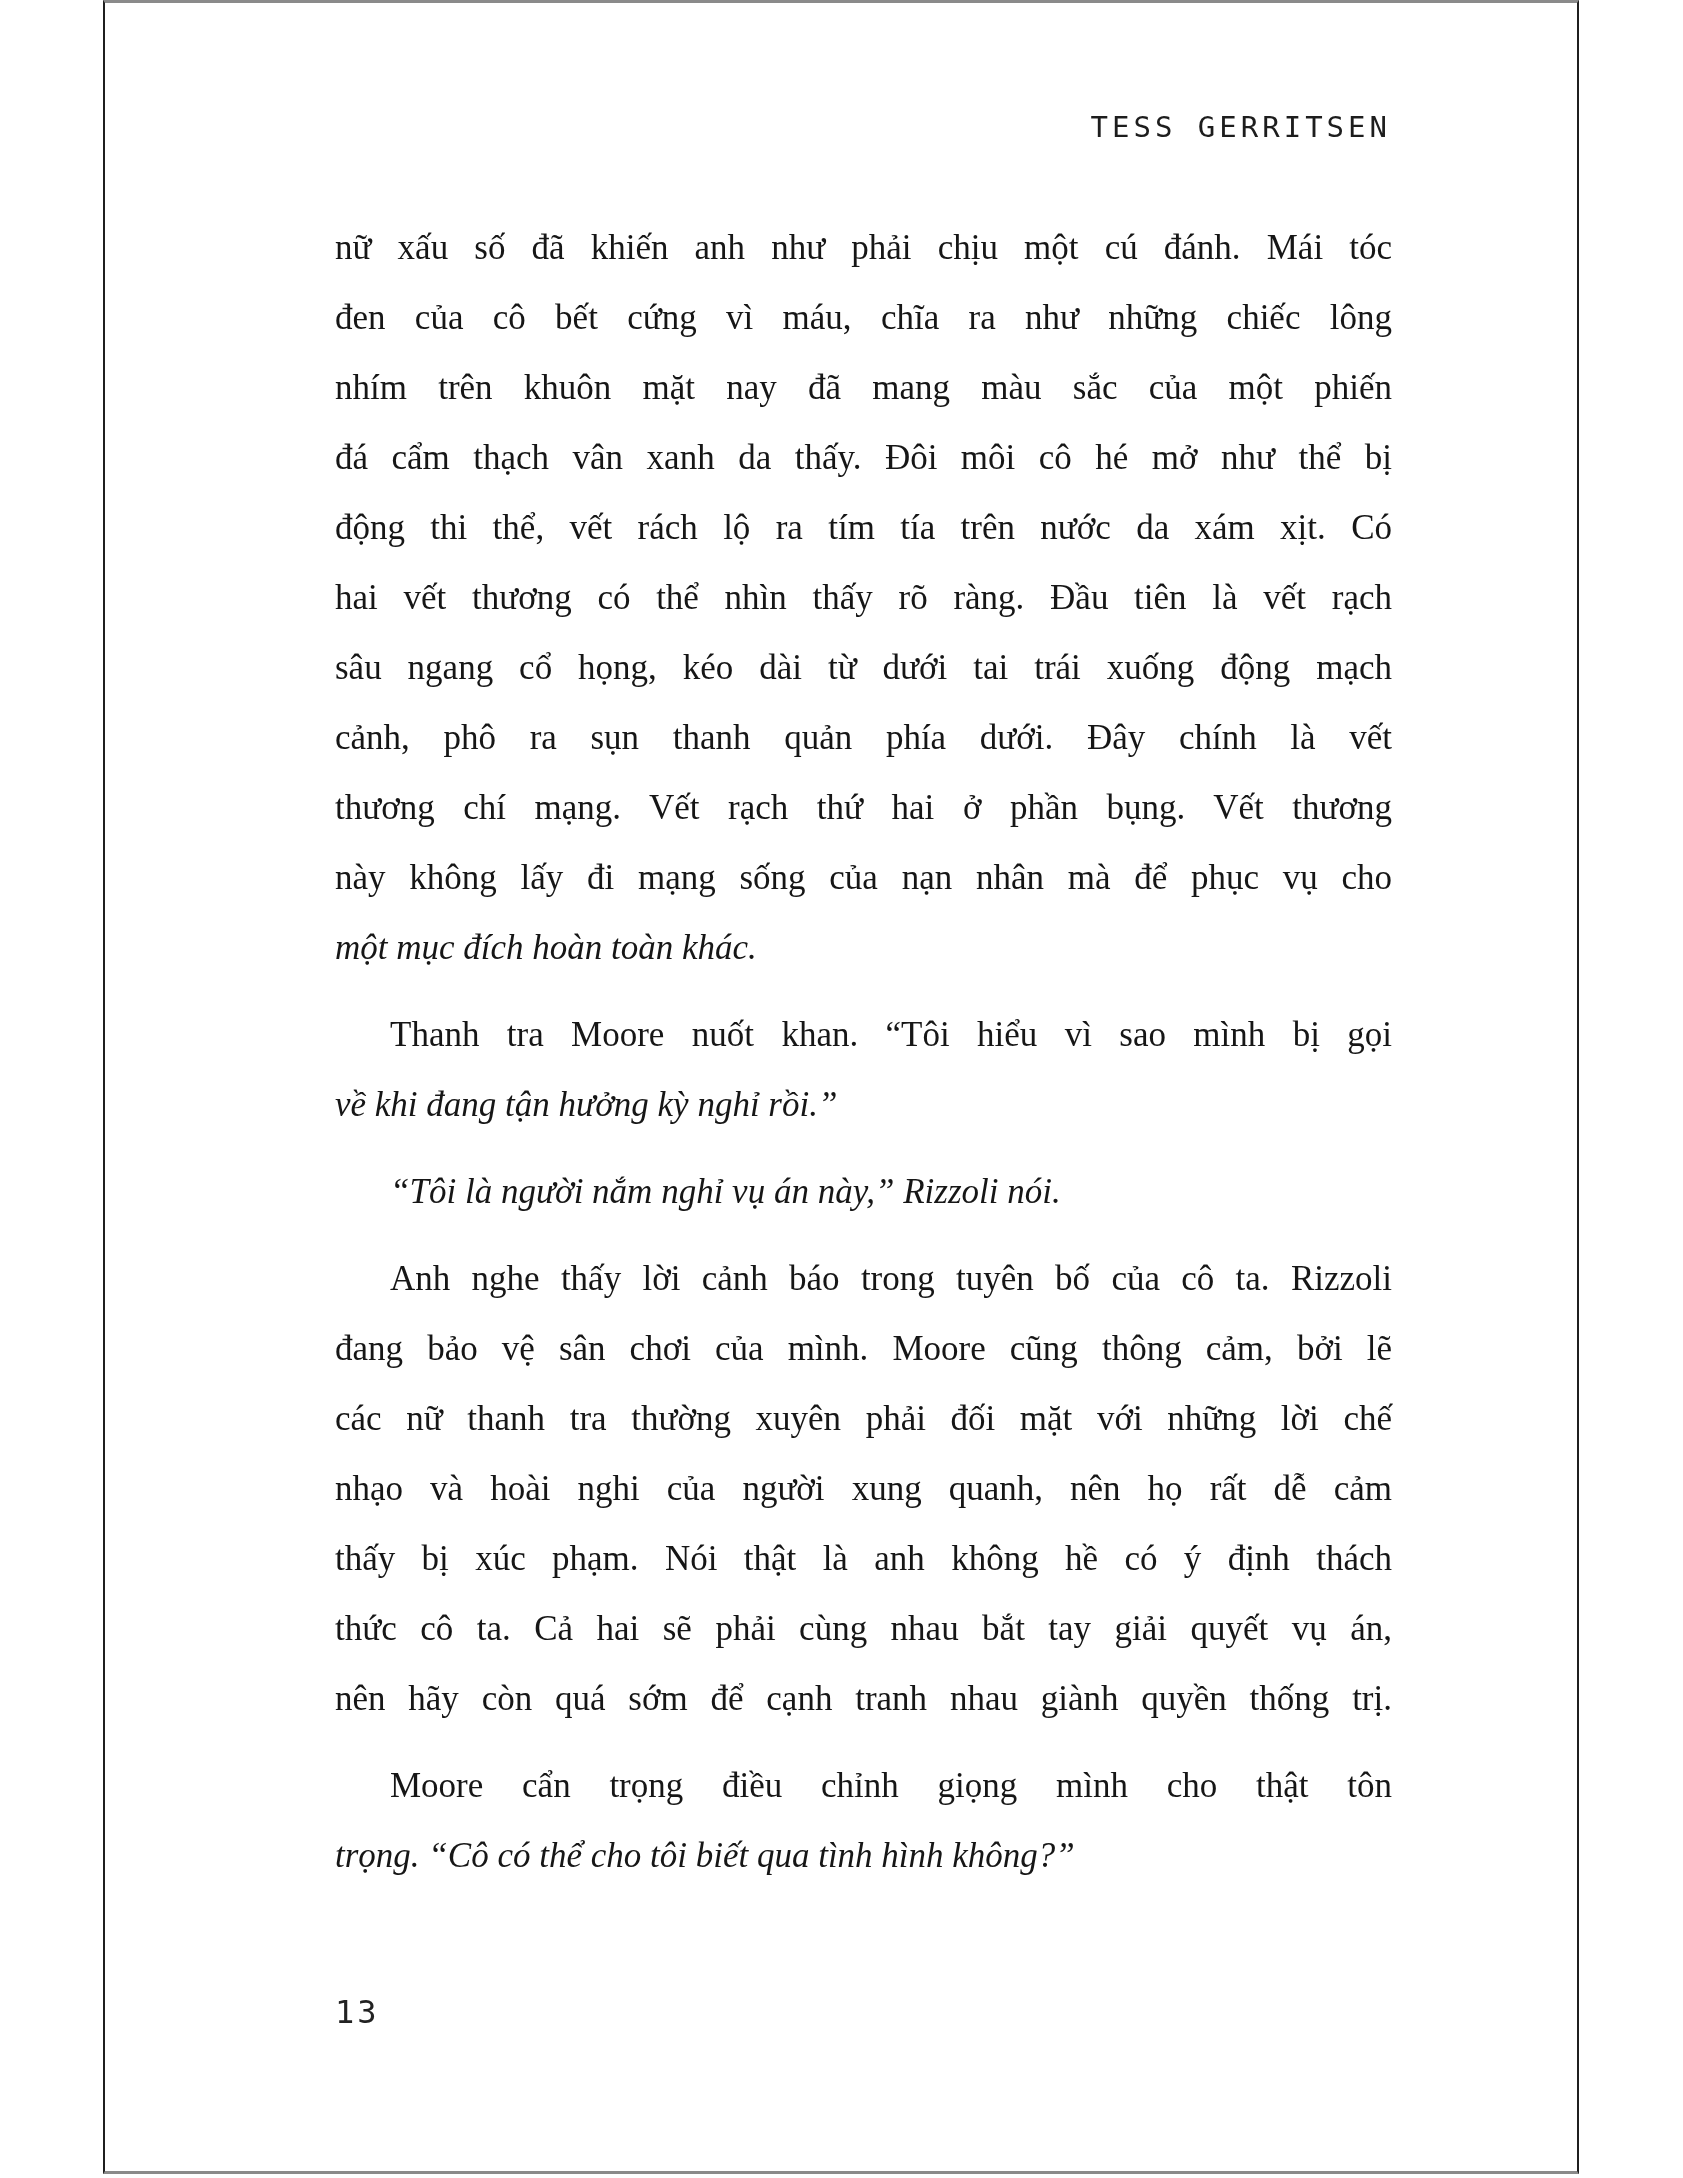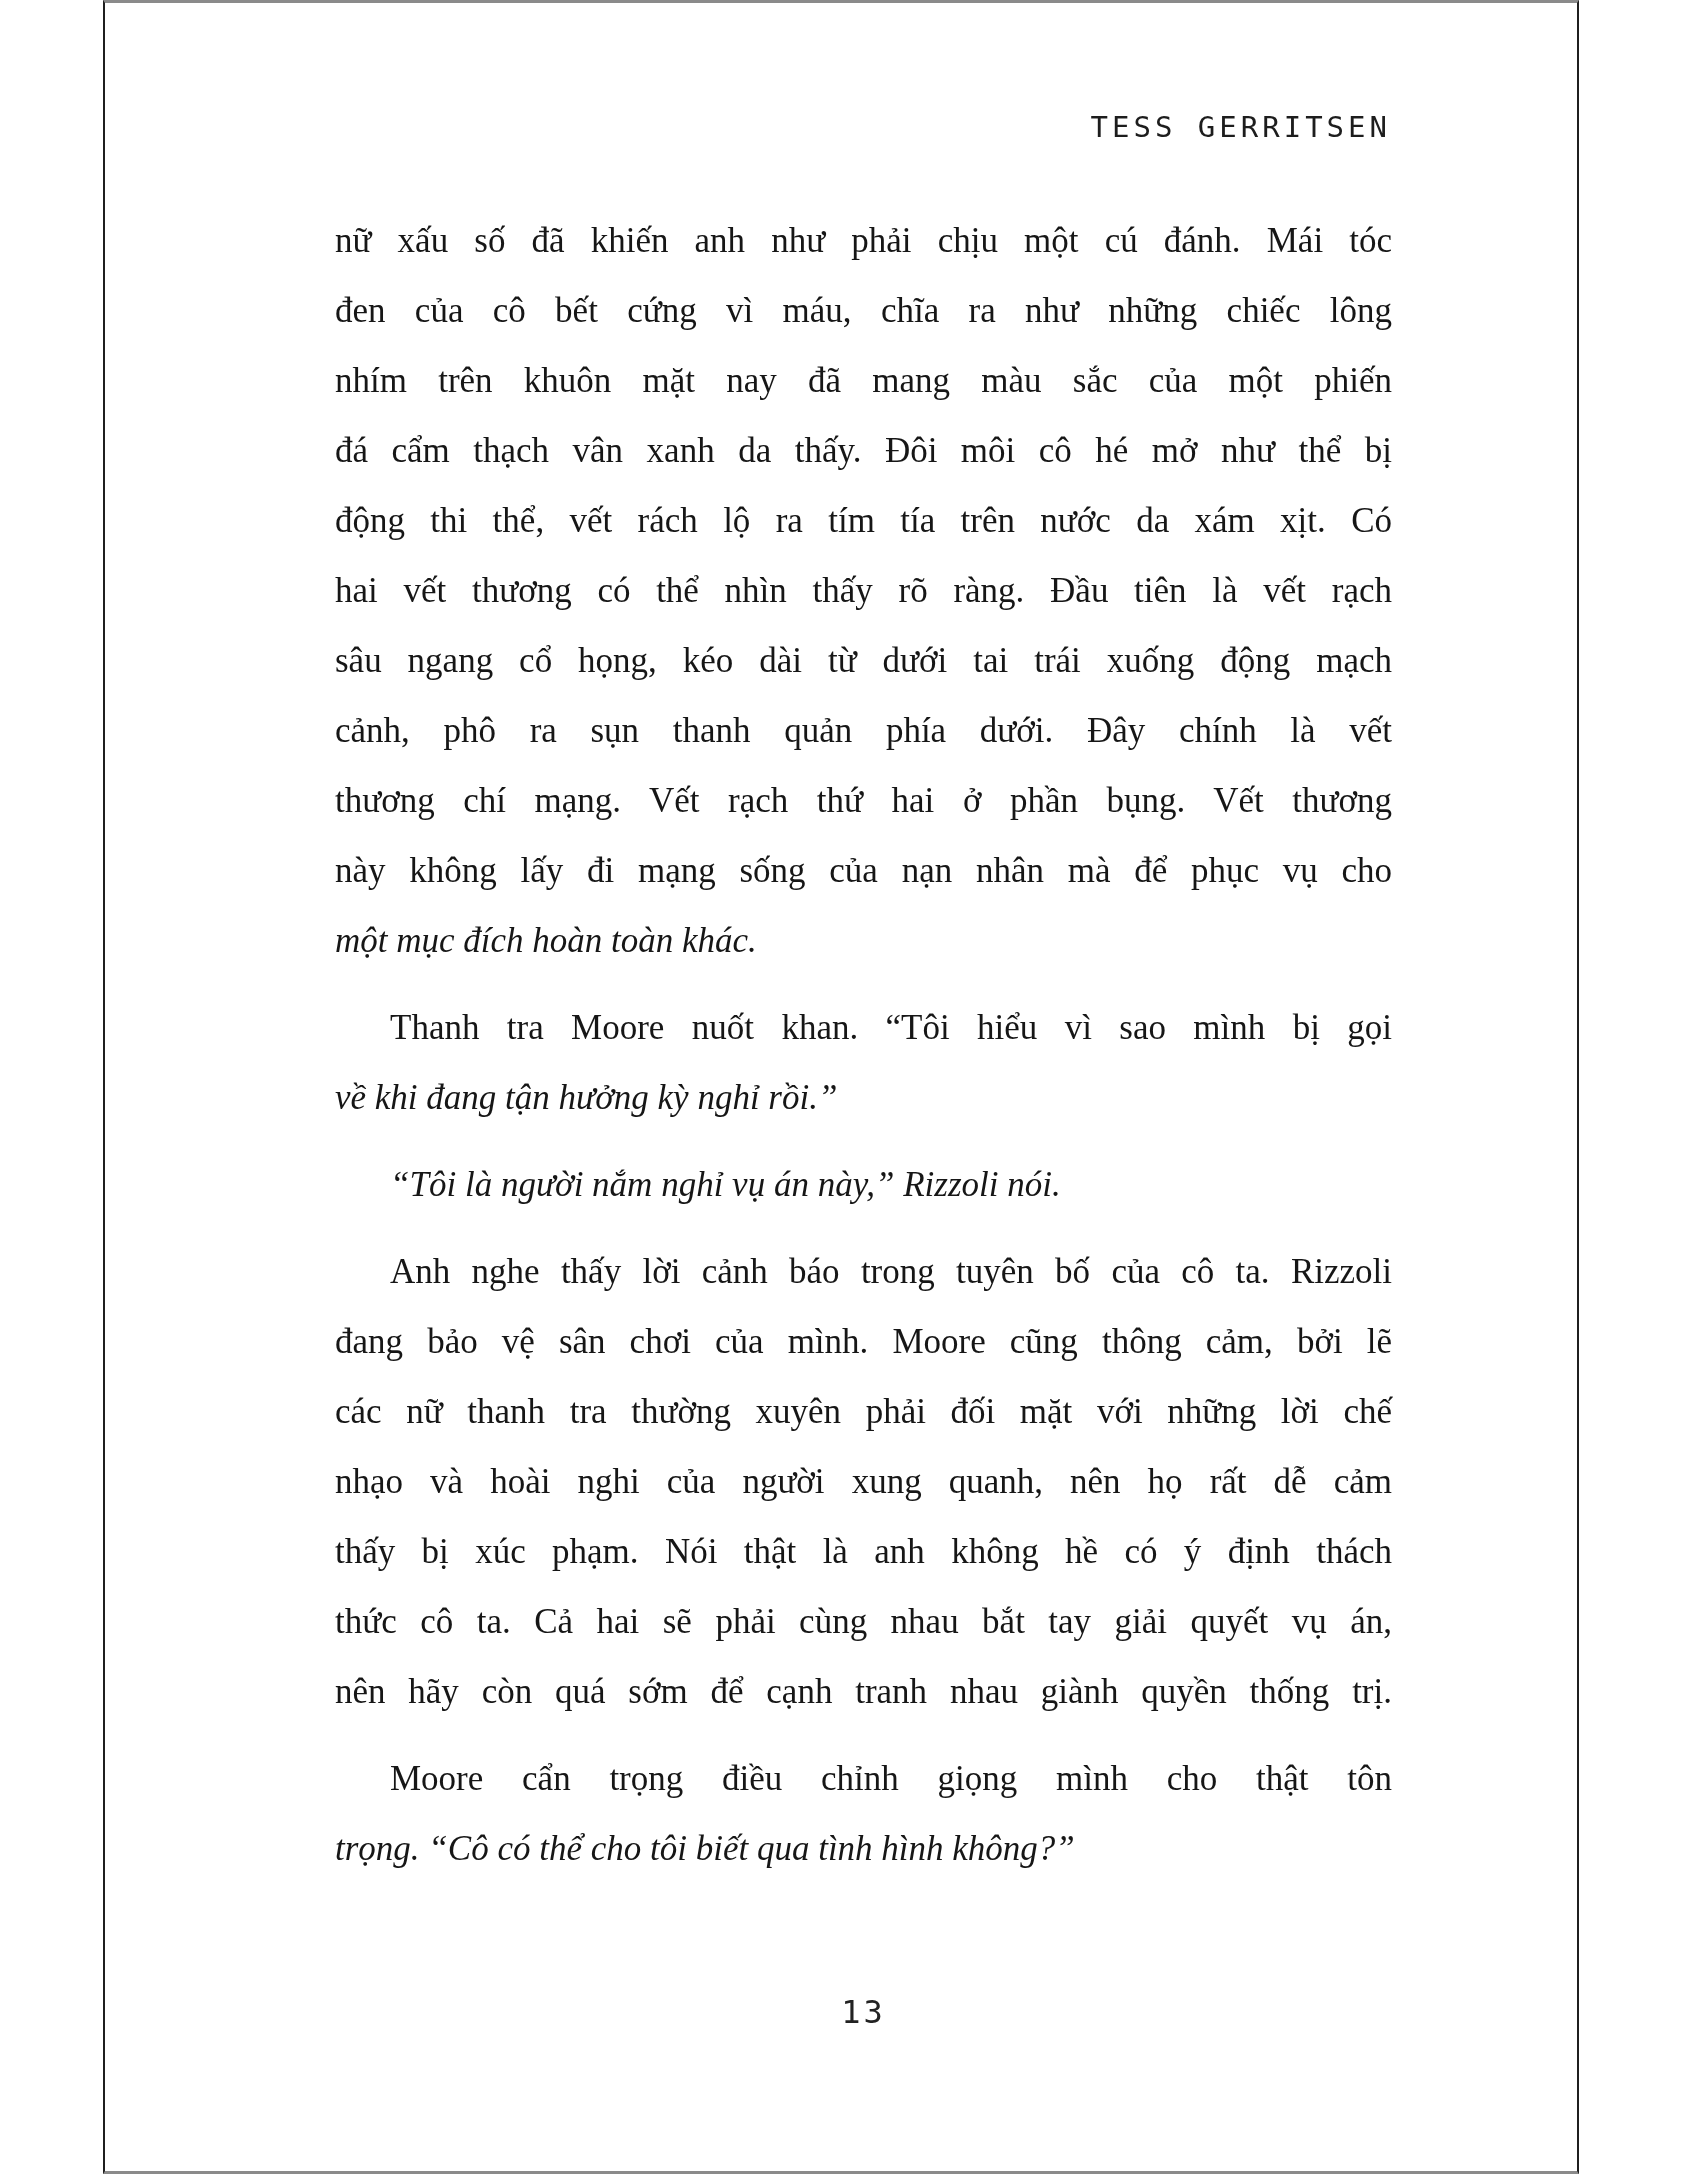--- a/index.html
+++ b/index.html
@@ -32,21 +32,21 @@
     right: 186px;
     font-family: "DejaVu Sans Mono", "Liberation Mono", monospace;
     font-size: 29px;
     letter-spacing: 4px;
     color: #1d1d1d;
     white-space: nowrap;
   }
   .body-text {
     position: absolute;
     left: 230px;
-    top: 203px;
+    top: 210px;
     width: 1057px;
     font-family: "Liberation Serif", "DejaVu Serif", serif;
     font-size: 35px;
     line-height: 70px;
     color: #161616;
   }
   .para { margin: 0; }
   .para + .para { margin-top: 17px; }
   .line {
     text-align: justify;
@@ -57,21 +57,20 @@
     font-style: italic;
   }
   .line.indent {
     text-indent: 55px;
   }
   .page-number {
     position: absolute;
     left: 230px;
     top: 1990px;
     width: 1057px;
-    text-align: center;
     font-family: "DejaVu Sans Mono", "Liberation Mono", monospace;
     font-size: 32px;
     letter-spacing: 3px;
     color: #222222;
   }
 </style>
 </head>
 <body>
 
 <div class="book-page">

